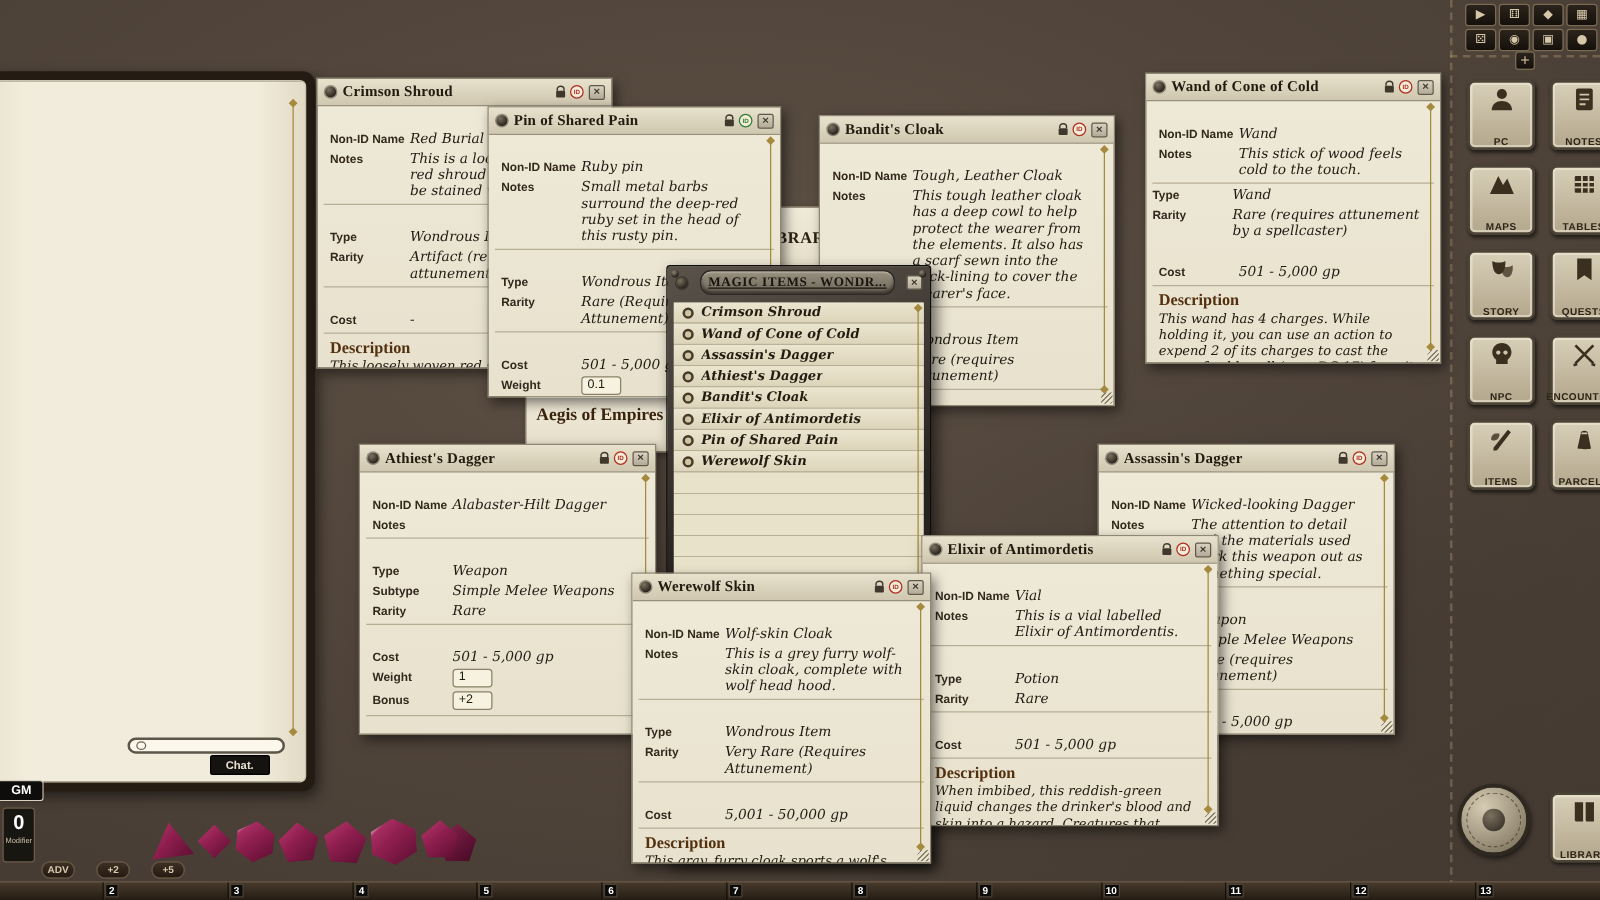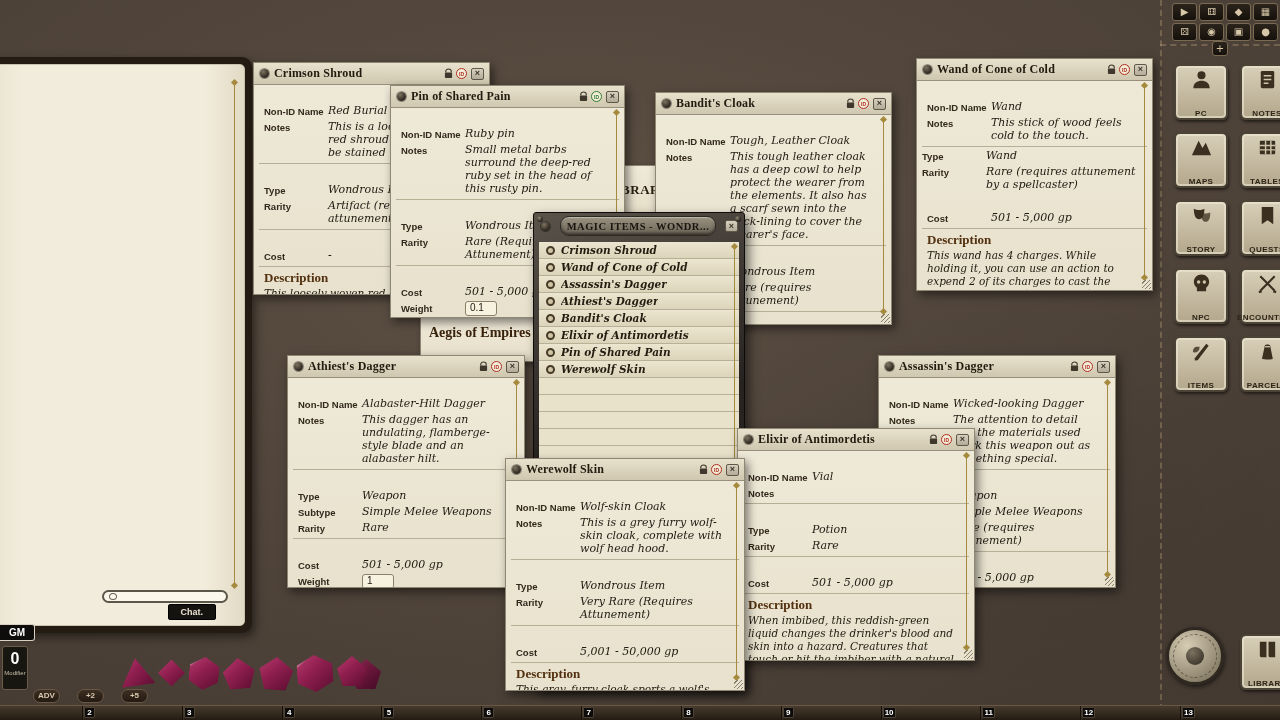--- a/index.html
+++ b/index.html
@@ -69,21 +69,21 @@
 
   
   #listwin{position:absolute;left:533px;top:212px;width:212px;height:478px;box-sizing:border-box;z-index:40;
     background:linear-gradient(160deg,#5a534a,#262220 45%,#3a3531);border:1px solid #0e0c0a;border-radius:3px;
     box-shadow:4px 5px 11px rgba(0,0,0,.55);}
   .lw-tbar{height:26px;display:flex;align-items:center;padding:0 6px;}
   .lw-plate{flex:1;margin:0 5px;height:18px;border-radius:9px;
     background:linear-gradient(#9a9280,#6b6457);border:1px solid #2c2822;
     box-shadow:inset 0 1px 1px rgba(255,255,255,.4),inset 0 -2px 3px rgba(0,0,0,.5);
     display:flex;align-items:center;justify-content:center;overflow:hidden;}
-  .lw-title{font:bold 10.5px "Liberation Serif",serif;letter-spacing:.5px;color:#191410;white-space:nowrap;}
+  .lw-title{font:bold 10.5px "Liberation Serif",serif;letter-spacing:.5px;color:#191410;white-space:nowrap;text-decoration:underline;}
   .lw-body{position:absolute;left:5px;right:5px;top:29px;bottom:5px;overflow:hidden;
     background:repeating-linear-gradient(180deg,#e9e2cb 0 16px,#b9b098 16px 17px);}
   .lrow{box-sizing:border-box;height:17px;display:flex;align-items:center;padding:0 7px;
     background:linear-gradient(#ece5cf,#dcd4ba);border-bottom:1px solid #b9b098;}
   .lring{flex:none;width:9px;height:9px;border-radius:50%;border:2px solid #463a28;background:#cfc4a4;box-sizing:border-box;margin-right:6px;}
   .lname{font:bold italic 10.5px "DejaVu Serif",serif;color:#241c10;white-space:nowrap;overflow:hidden;}
   .lw-sline{top:34px;bottom:10px;right:9px;}
   .rivet{position:absolute;width:6px;height:6px;border-radius:50%;
     background:radial-gradient(circle at 35% 30%,#8f8570,#1c1a17 75%);}
   .rivet.tl{left:3px;top:3px;}.rivet.tr{right:3px;top:3px;}
@@ -398,21 +398,20 @@
       <span class="xbtn">×</span>
     </header>
     <div class="fgroup">
   <div class="frow">
     <span class="flabel">Non-ID Name</span>
     <span class="fvalue">Alabaster-Hilt Dagger</span>
   </div>
 
   <div class="frow">
     <span class="flabel">Notes</span>
-    <span class="fvalue">This dagger has an undulating, flamberge-style blade and an alabaster hilt.</span>
   </div>
 </div>
     <div class="fgroup">
   <div class="frow">
     <span class="flabel">Type</span>
     <span class="fvalue">Weapon</span>
   </div>
 
   <div class="frow">
     <span class="flabel">Subtype</span>
@@ -564,20 +563,21 @@
       <span class="xbtn">×</span>
     </header>
     <div class="fgroup">
   <div class="frow">
     <span class="flabel">Non-ID Name</span>
     <span class="fvalue">Vial</span>
   </div>
 
   <div class="frow">
     <span class="flabel">Notes</span>
+    <span class="fvalue">This is a vial labelled Elixir of Antimordentis.</span>
   </div>
 </div>
     <div class="fgroup">
   <div class="frow">
     <span class="flabel">Type</span>
     <span class="fvalue">Potion</span>
   </div>
 
   <div class="frow">
     <span class="flabel">Rarity</span>

